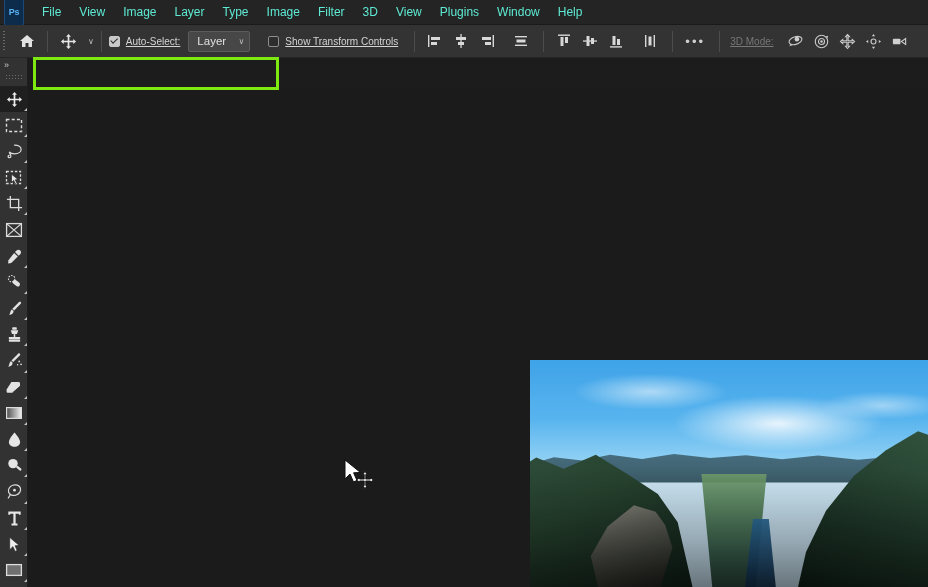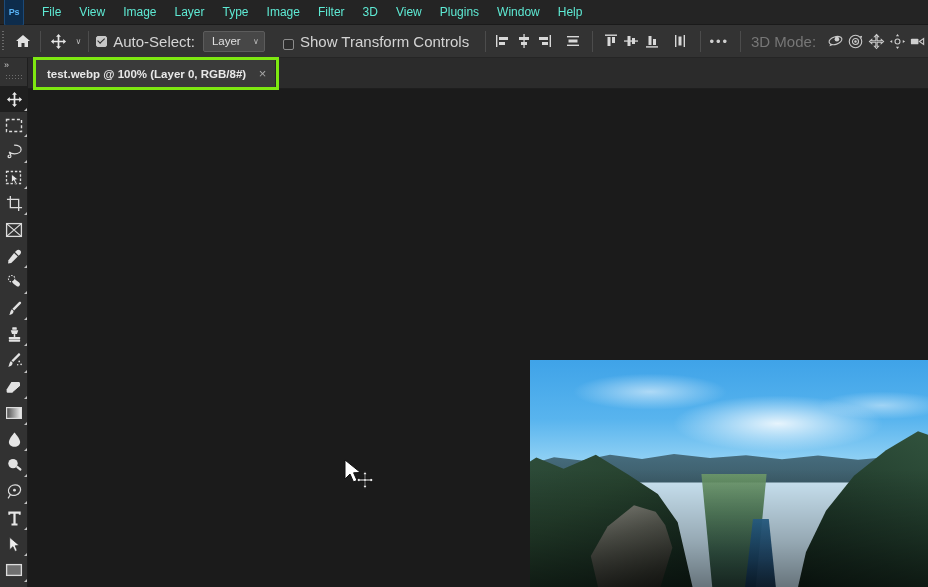--- a/index.html
+++ b/index.html
@@ -43,21 +43,21 @@
   .ob-grip i {
     display:block; width:2px; height:22px;
     background-image:radial-gradient(circle, #6a6a6a 0.6px, transparent 0.7px);
     background-size:2px 3px;
   }
   .ob-sep { width:1px; height:21px; background:#4c4c4c; margin:0 7px; }
   .ob-btn {
     width:26px; height:26px; display:flex; align-items:center; justify-content:center;
     border-radius:2px;
   }
-  .ob-label { font-size:15px; color:#d4d4d4; white-space:nowrap; }
+  .ob-label { font-size:10px; color:#d4d4d4; white-space:nowrap;text-decoration:underline; }
   .ob-label.dim { color:#777; }
   .chk {
     width:11px; height:11px; border:1px solid #8d8d8d; border-radius:2px;
     background:#2d2d2d; display:inline-flex; align-items:center; justify-content:center;
     margin-right:6px; flex:none;
   }
   .chk.on { background:#c8c8c8; border-color:#c8c8c8; }
   .chk.on::after {
     content:""; width:6px; height:3px;
     border-left:1.6px solid #2b2b2b; border-bottom:1.6px solid #2b2b2b;
@@ -338,26 +338,20 @@
       </svg>
     </div>
     <div class="ob-btn">
       <svg width="17" height="17" viewBox="0 0 18 18">
         <rect x="2" y="6" width="8" height="6" rx="1" fill="#cfcfcf"></rect>
         <path d="M11 9 L15.5 5.8 L15.5 12.2 Z" fill="none" stroke="#c9c9c9" stroke-width="1.2"></path>
       </svg>
     </div>
   </div>
 
-  <div class="tabbar">
-    <div class="tab">
-      <span class="tab-title">test.webp @ 100% (Layer 0, RGB/8#)</span>
-      <span class="tab-close">×</span>
-    </div>
-  </div>
   <div class="tab-highlight" style="border-color: rgb(126, 232, 17); left: 33px; top: 57px; width: 246.125px; height: 33px;"></div>
 
   <div class="toolbar">
     <div class="tb-expand">»</div>
     <div class="tb-grip">
         <i></i>
       </div>
     <div class="tb-gap"></div>
 
     <div class="tool sel">

